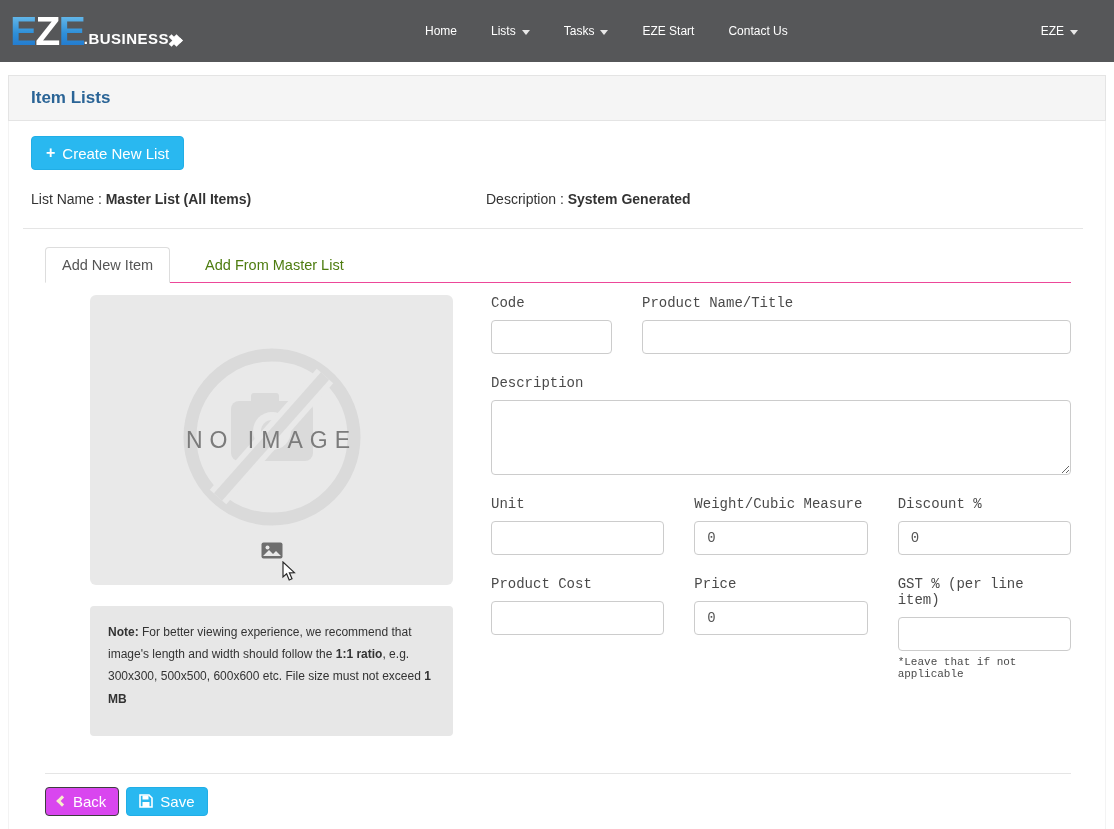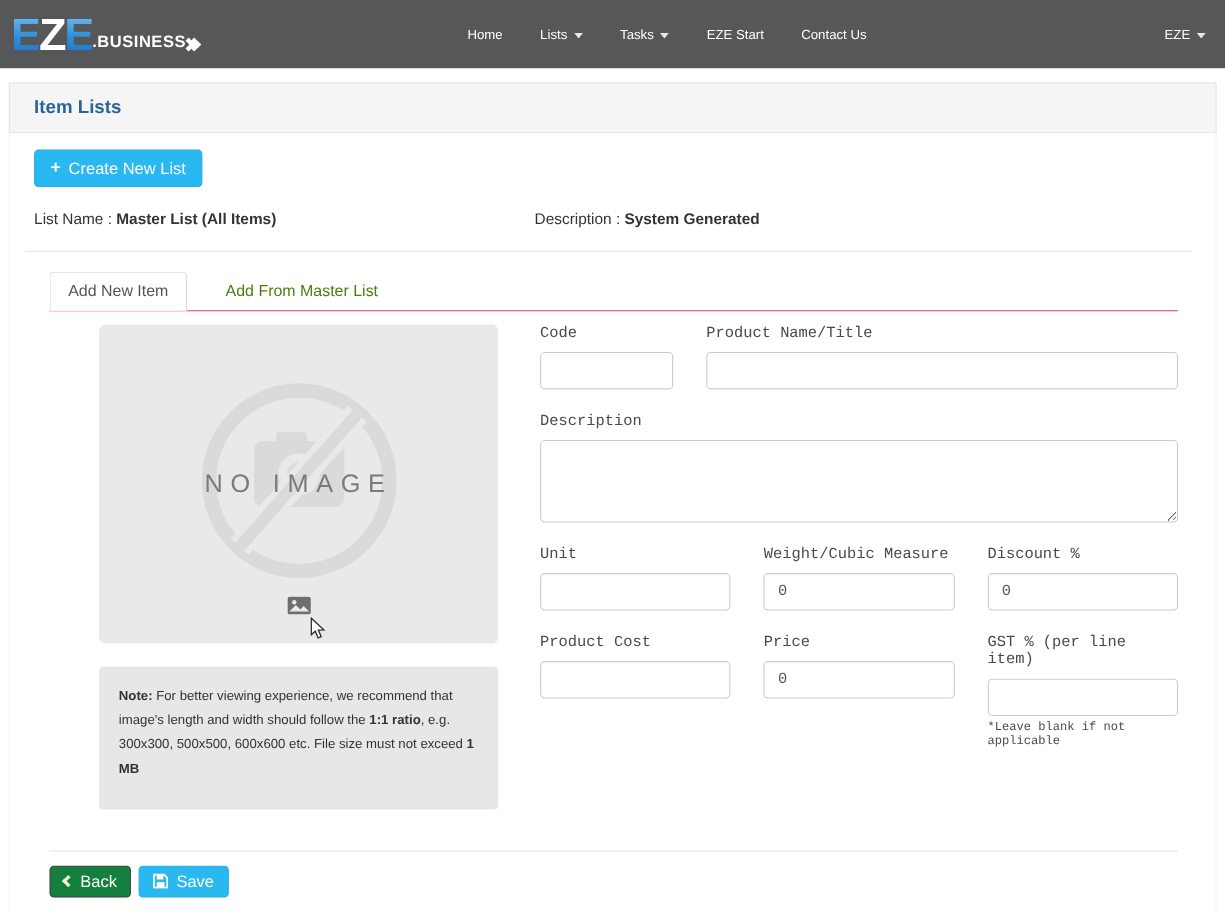--- a/index.html
+++ b/index.html
@@ -10,21 +10,21 @@
     color: #333;
     font-size: 14px;
     overflow: hidden;
   }
   
   .navbar {
     height: 62px;
     background: #565759;
     display: flex;
     align-items: center;
-    padding: 0 18px 0 10px;
+    padding: 0 36px 0 10px;
     position: relative;
   }
   .logo { display: flex; align-items: flex-end; cursor: pointer; }
   .logo-main { font-size: 41px; font-weight: bold; line-height: 0.9; letter-spacing: -2px; }
   .logo-e {
     background: linear-gradient(180deg, #7ecbf2 0%, #2e8fd8 55%, #1c6fc9 100%);
     -webkit-background-clip: text; background-clip: text; color: transparent;
   }
   .logo-z { color: #ffffff; }
   .logo-suffix { color: #ffffff; font-size: 15px; font-weight: bold; letter-spacing: 0.5px; margin: 0 2px 2px 0; }
@@ -54,21 +54,21 @@
   }
   .panel-heading h1 { font-size: 17px; font-weight: bold; color: #2a6496; }
   .panel-body { background: #fff; border-left: 1px solid #f3f3f3; border-right: 1px solid #f3f3f3; padding: 0 22px 14px 22px; }
   .btn {
     display: inline-flex; align-items: center; gap: 7px;
     border: 1px solid transparent; border-radius: 4px;
     font-size: 15px; color: #fff; cursor: pointer;
     font-family: inherit;
   }
   .btn-cyan { background: #29b8f0; border-color: #21aee6; }
-  .btn-dark { background: #15803d; border-color: #3d3d3e; }
+  .btn-dark { background: #d946ef; border-color: #3d3d3e; }
   .btn-create { margin-top: 15px; padding: 7px 14px; }
   .plus-glyph { font-weight: bold; font-size: 16px; }
   
   .list-info { display: flex; margin-top: 21px; font-size: 14px; color: #333; }
   .list-info .pair1 { width: 455px; }
   .list-info b { font-weight: bold; }
   hr.info-divider { border: none; border-top: 1px solid #e5e5e5; margin: 21px 0 0 -8px; }
   
   .tab-section { margin: 18px 12px 0 14px; }
   .tab-bar { display: flex; border-bottom: 1px solid #ec4899; }
@@ -268,21 +268,21 @@
               <label>Product Cost</label>
               <input type="text" value="" style="">
             </div>
             <div class="field">
               <label>Price</label>
               <input type="text" value="0" style="">
             </div>
             <div class="field">
               <label>GST % (per line item)</label>
               <input type="text" value="" style="">
-              <span class="hint">*Leave blank if not applicable</span>
+              <span class="hint">*Leave that if not applicable</span>
             </div>
           </div>
 
         </div>
       </div>
 
       <hr class="footer-divider">
 
       <div class="footer-actions">
         <button class="btn btn-dark btn-footer">

